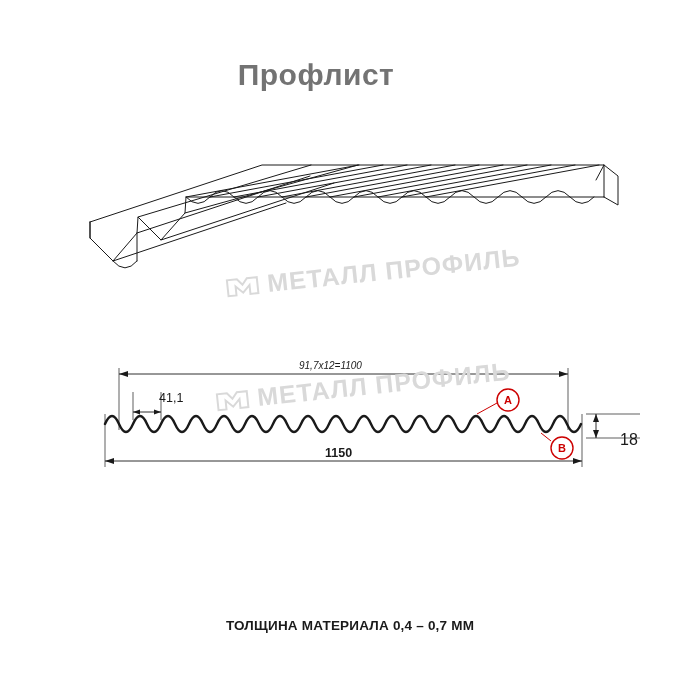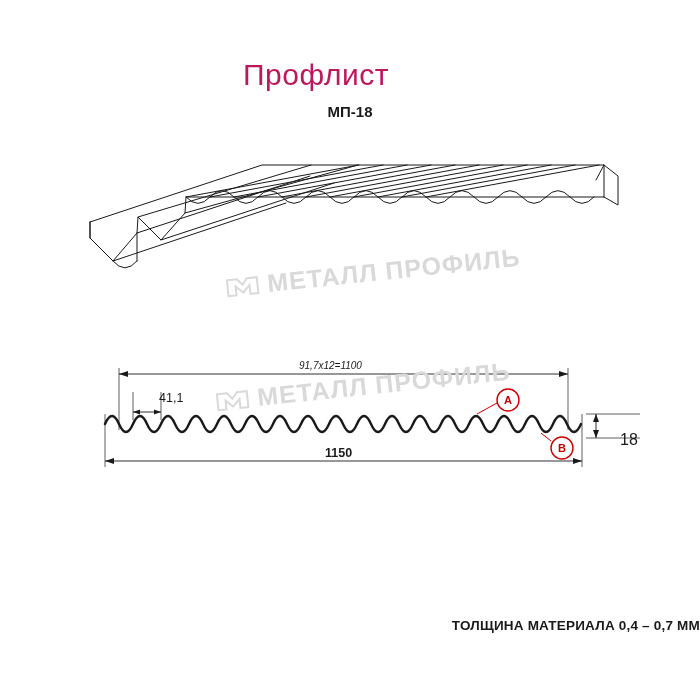--- a/index.html
+++ b/index.html
@@ -19,40 +19,40 @@
     position: absolute;
     inset: 0;
   }
   .title {
     position: absolute;
     top: 58px;
     left: 0;
     width: 632px;
     text-align: center;
     font-size: 30px;
-    font-weight: normal;
+    font-weight: bold;
     letter-spacing: 0.5px;
-    color: #be185d;
+    color: #737373;
   }
   .subtitle {
     position: absolute;
     top: 103px;
     left: 0;
     width: 700px;
     text-align: center;
     font-size: 15px;
     font-weight: bold;
     color: #1a1a1a;
   }
   .footnote {
     position: absolute;
     top: 618px;
     left: 0;
     width: 700px;
-    text-align: right;
+    text-align: center;
     font-size: 13.5px;
     font-weight: bold;
     letter-spacing: 0.2px;
     color: #1a1a1a;
   }
   .svg-layer {
     position: absolute;
     top: 0;
     left: 0;
   }
@@ -94,21 +94,20 @@
     line-height: 22px;
     text-align: center;
   }
 </style>
 </head>
 <body>
 
 <div class="page">
 
   <div class="title">Профлист</div>
-  <div class="subtitle">МП-18</div>
 
   <svg class="svg-layer" width="700" height="700">
     <g fill="none" stroke="#1a1a1a" stroke-width="1" stroke-linejoin="round" stroke-linecap="round">
 
       <path d="M90,222 L262,165 L604,165 L596,180"></path>
 
       <path d="M90,222
                L90,238
                L113,261 L137,233 L138,217
                L161,240 L185,213 L186,197

